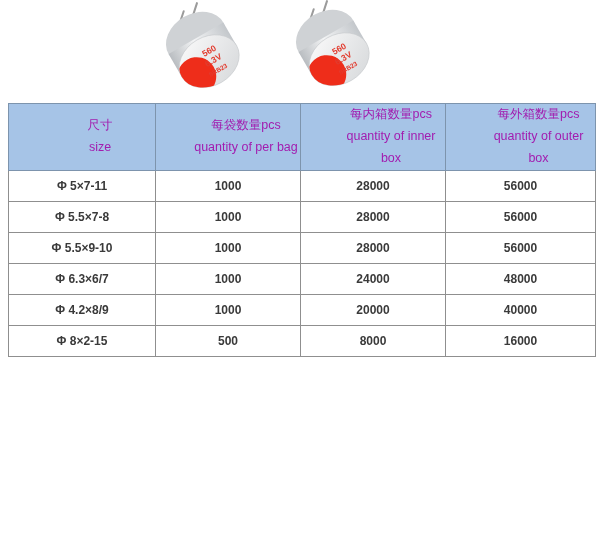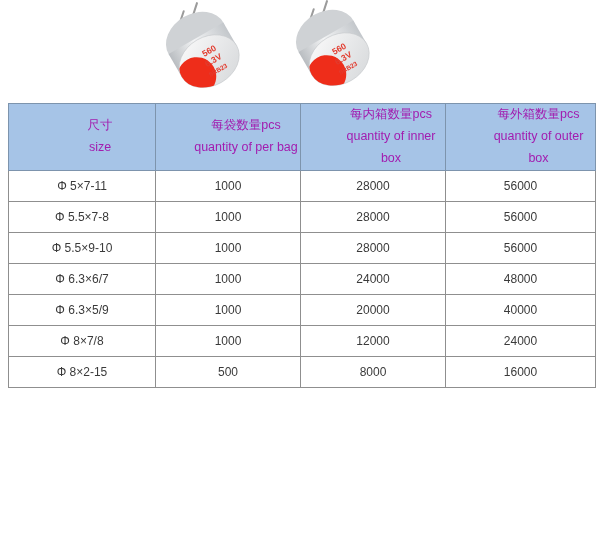--- a/index.html
+++ b/index.html
@@ -29,20 +29,21 @@
     font-size: 12.5px;
     line-height: 1.75;
     border-color: #7d94ad;
     padding-left: 36px;
   }
   table.pack-table tbody td {
     background: #ffffff;
     height: 31px;
     color: #3a3a3a;
     font-size: 12px;
+    font-weight: bold;
   }
   .hdr-zh, .hdr-en { display: block; }
 </style>
 </head>
 <body>
 
 <svg width="0" height="0" style="position:absolute" aria-hidden="true">
   <defs>
     <linearGradient id="sideGrad" x1="0" y1="0" x2="1" y2="0">
       <stop offset="0" stop-color="#b9bdc1"></stop>
@@ -149,30 +150,24 @@
     <td>28000</td>
     <td>56000</td>
   </tr>
         <tr>
     <td>Φ 6.3×6/7</td>
     <td>1000</td>
     <td>24000</td>
     <td>48000</td>
   </tr>
         <tr>
-    <td>Φ 6.3×5/9</td>
+    <td>Φ 4.2×8/9</td>
     <td>1000</td>
     <td>20000</td>
     <td>40000</td>
-  </tr>
-        <tr>
-    <td>Φ 8×7/8</td>
-    <td>1000</td>
-    <td>12000</td>
-    <td>24000</td>
   </tr>
         <tr>
     <td>Φ 8×2-15</td>
     <td>500</td>
     <td>8000</td>
     <td>16000</td>
   </tr>
       </tbody>
   </table>
 </div>

